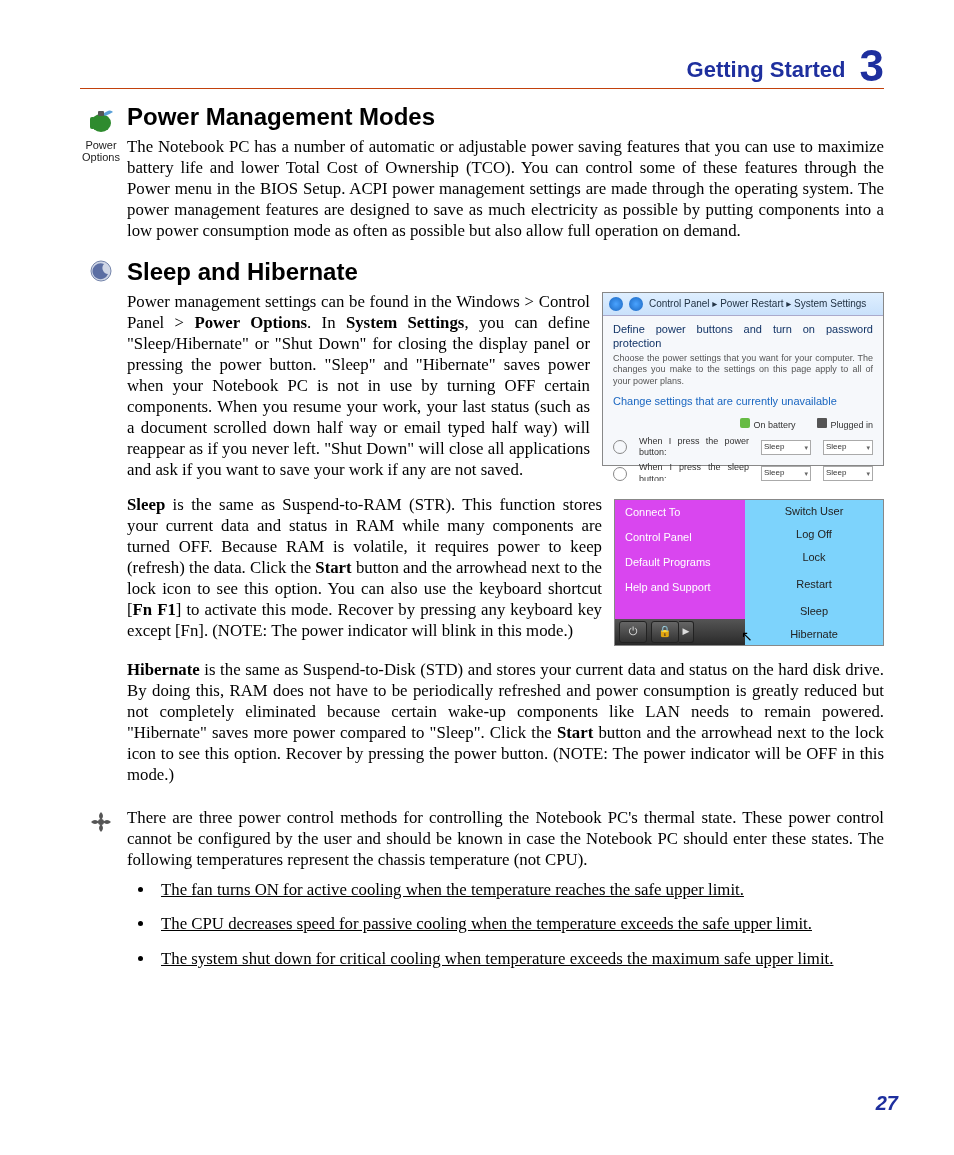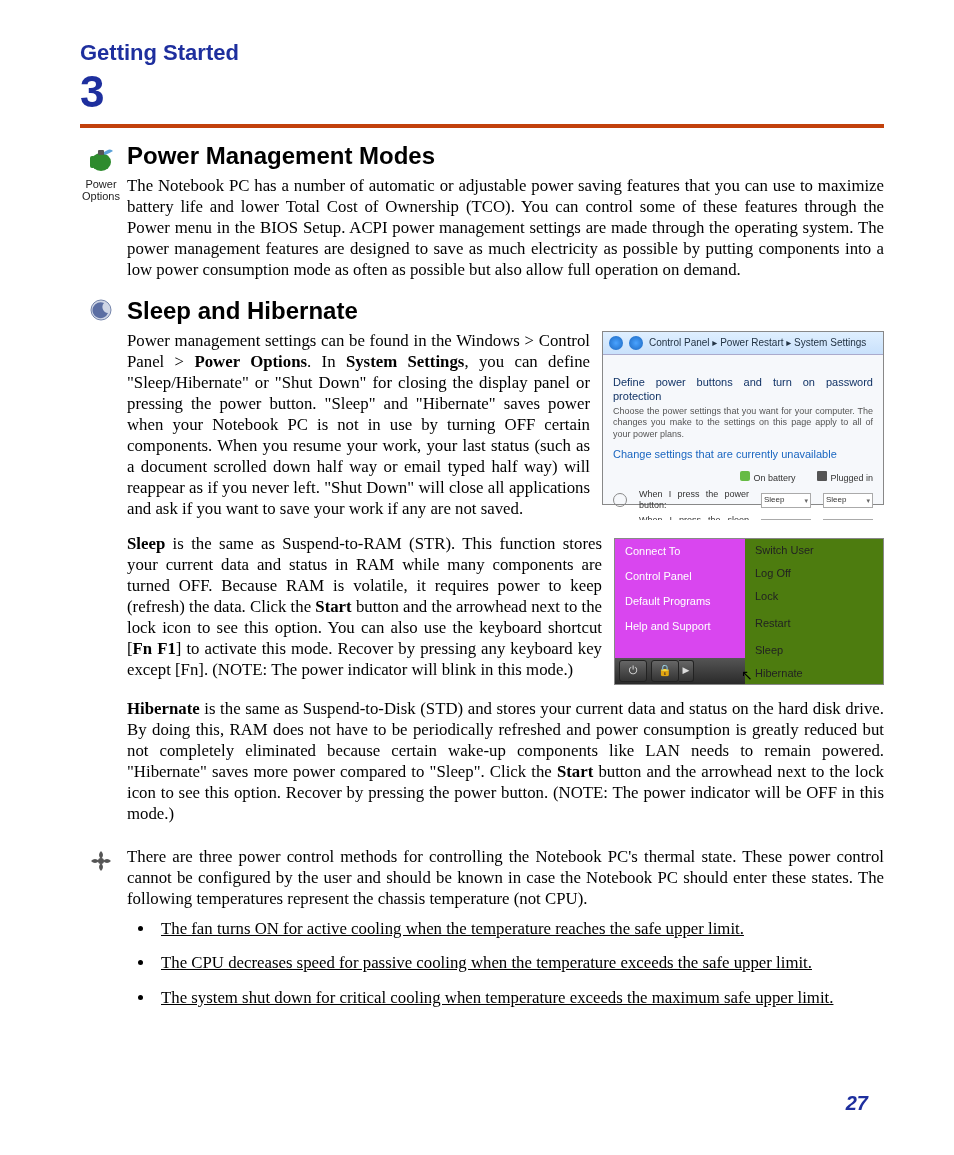--- a/index.html
+++ b/index.html
@@ -12,24 +12,23 @@
     width: 954px;
     height: 1155px;
     position: relative;
     box-sizing: border-box;
     padding: 40px 70px 40px 80px;
   }
   .running-head {
     display: flex;
     align-items: baseline;
     justify-content: flex-end;
-    border-bottom: 4px solid #c2410c;
-    padding-bottom: 14px;
+    border-bottom: 1px solid #c2410c;
+    padding-bottom: 4px;
     margin-bottom: 14px;
-    flex-direction: column;
   }
   .running-head .title {
     font-family: Arial, Helvetica, sans-serif;
     color: #1e2f9e;
     font-weight: bold;
     font-size: 22px;
     margin-right: 14px;
   }
   .running-head .chap {
     font-family: Arial, Helvetica, sans-serif;
@@ -92,21 +91,21 @@
     background: linear-gradient(#dfefff,#c9e1fb);
     border-bottom:1px solid #aac;
     display:flex; align-items:center; gap:6px; padding:0 6px;
     font: 10px/1 Arial,Helvetica,sans-serif; color:#234;
   }
   .fig1-head .nav {
     width:14px;height:14px;border-radius:50%;
     background:radial-gradient(#4aa3ff,#1a66c0);
   }
   .fig1-body {
-    padding: 20px 10px;
+    padding: 6px 10px;
     font: 10px/1.3 Arial,Helvetica,sans-serif;
     color:#444;
   }
   .fig1-body .ttl { color:#136; font-size:11px; margin-bottom:2px; }
   .fig1-body .sub { color:#555; font-size:9px; margin-bottom:6px; }
   .fig1-body .link { color:#1a66c0; font-size:11px; margin-bottom:10px; }
   .fig1-cols {
     display:flex; justify-content:flex-end; gap:22px;
     font-size:9px; color:#333; margin-bottom:4px;
   }
@@ -150,42 +149,42 @@
     display:flex;align-items:center;justify-content:center;color:#ddd;font-size:11px;
   }
   .menu-left .bar .arrow {
     width:14px;height:20px;border:1px solid #222;border-left:none;
     border-radius:0 3px 3px 0;
     background:linear-gradient(#666,#333);
     display:flex;align-items:center;justify-content:center;color:#ddd;font-size:9px;
     margin-left:-4px;
   }
   .menu-right {
-    background:#4d7c0f; flex:1;
+    background:#7dd3fc; flex:1;
     font:11px/1 "Segoe UI",Arial,sans-serif; color:#222;
-    display:flex; flex-direction:column;
+    display:flex; flex-direction:column;align-items:center;
   }
   .menu-right .mi { padding:6px 10px; }
   .menu-right .sep { height:1px; background:#ccc; margin:2px 0; }
   .cursor {
     position:absolute; font-size:14px; color:#000;
   }
 
   .bullets {
     margin: 8px 0 0 47px;
     padding: 0 0 0 28px;
     font-size: 16.8px;
     line-height: 1.35;
     text-align: justify;
   }
   .bullets li { margin-bottom: 12px; padding-left:6px;text-decoration:underline; }
 
   .page-num {
     position: absolute;
-    bottom: 40px; right: 86px;
+    bottom: 40px; right: 56px;
     font-family: Arial, Helvetica, sans-serif;
     font-weight: bold; font-style: italic;
     color: #1e2f9e; font-size: 20px;
   }
   b { font-weight: bold; }
 </style>
 </head>
 <body>
 
 <div class="page">

